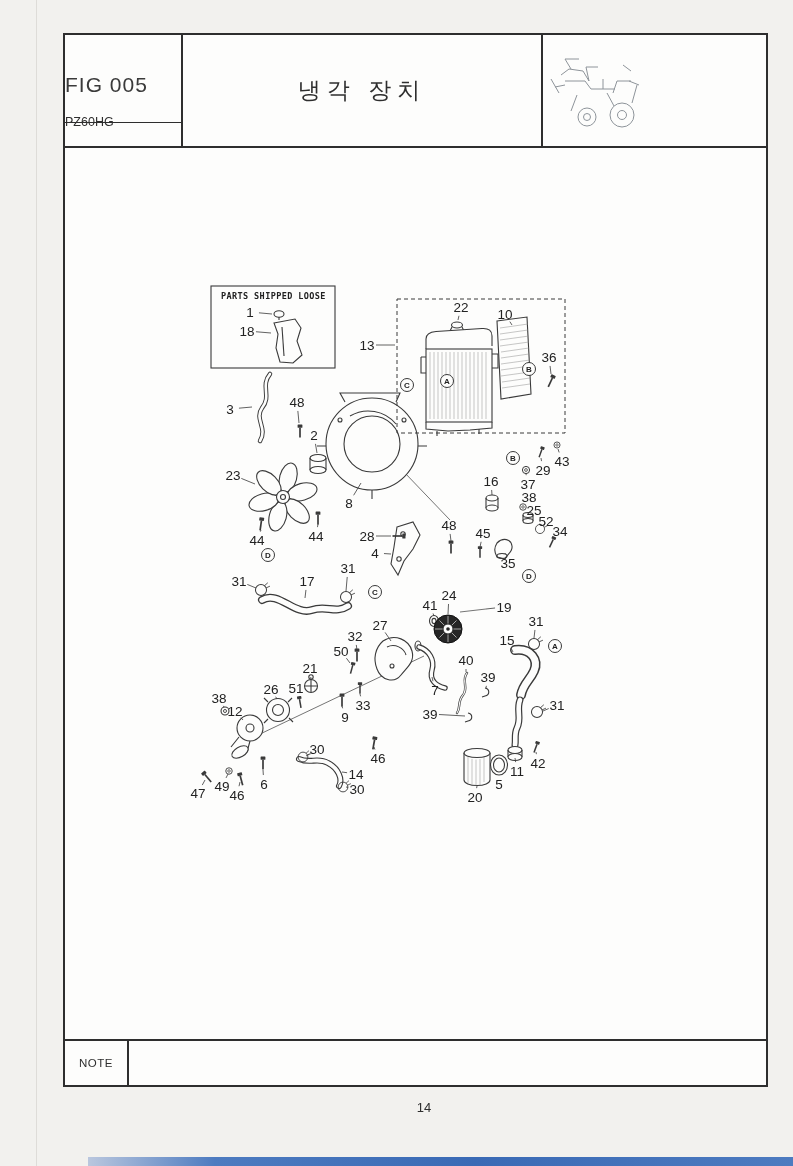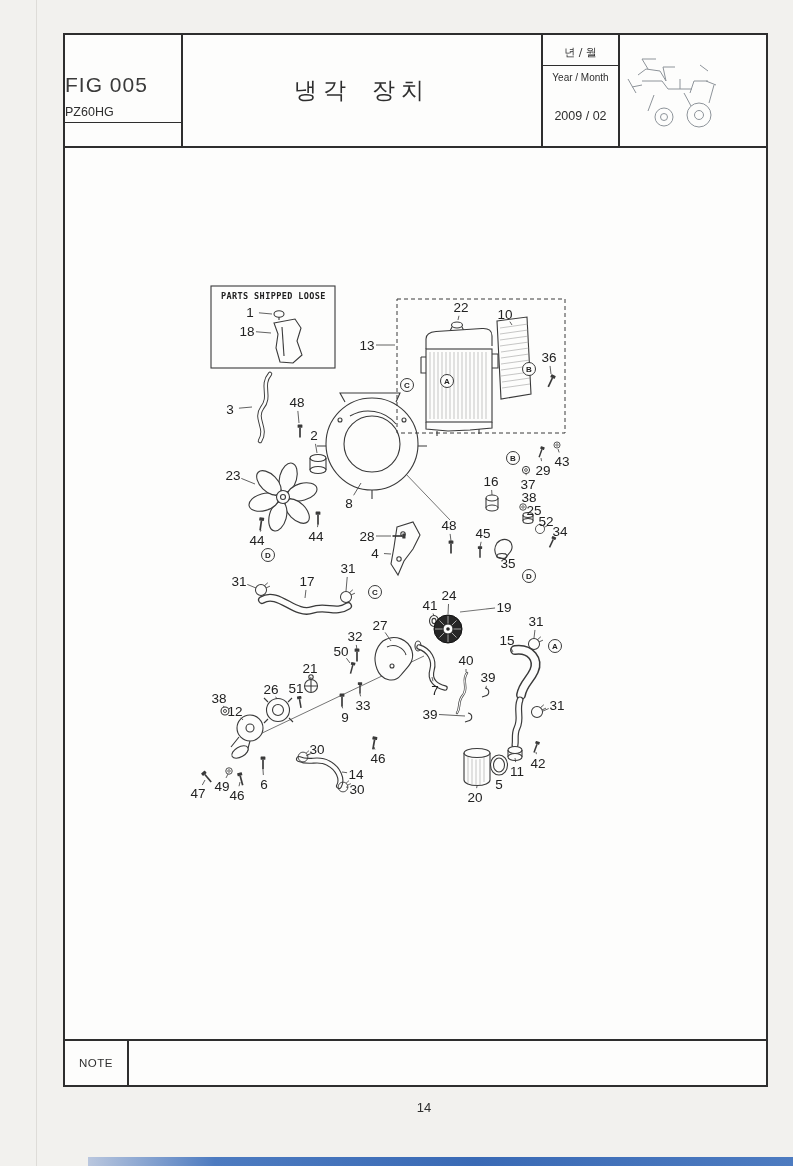--- a/index.html
+++ b/index.html
@@ -9,23 +9,23 @@
   .frame{position:absolute;left:63px;top:33px;width:705px;height:1054px;
          border:2px solid #2e2e2e;background:#fdfdfc;box-sizing:border-box;}
   
   .header{position:absolute;top:0;left:0;right:0;height:113px;display:flex;
           border-bottom:2px solid #2e2e2e;box-sizing:border-box;}
   .cell{position:relative;height:100%;box-sizing:border-box;border-right:2px solid #2e2e2e;}
   .cell:last-child{border-right:none;}
   .cell-fig{width:118px;text-align:left;}
   .fig-label{margin-top:38px;font-size:21px;letter-spacing:1px;color:#3a3a3a;}
   .fig-divider{position:absolute;left:0;right:0;top:87px;border-top:1.5px solid #2e2e2e;}
-  .fig-model{margin-top:8px;font-size:12.5px;}
+  .fig-model{margin-top:18px;font-size:12.5px;}
   .cell-title{width:360px;display:flex;align-items:center;justify-content:center;}
-  .page-title{font-family:Liberation Mono, monospace;font-size:23px;letter-spacing:6px;}
+  .page-title{font-family:Liberation Sans, sans-serif;font-size:23px;letter-spacing:6px;}
   .cell-p1{width:45px;display:flex;align-items:center;justify-content:center;
            font-size:12.5px;color:#56585c;}
   .cell-date{width:77px;text-align:center;}
   .date-kr{padding:10px 0 5px;border-bottom:1.5px solid #2e2e2e;font-size:11px;
            font-family:"DejaVu Sans","Liberation Sans",sans-serif;}
   .date-en{padding:6px 2px;font-size:10px;}
   .date-val{margin-top:20px;font-size:12.5px;}
   .cell-machine{flex:1;}
   
   .note{position:absolute;left:0;right:0;bottom:0;height:46px;border-top:2px solid #2e2e2e;
@@ -71,25 +71,20 @@
 
   <div class="frame">
     <div class="header">
       <div class="cell cell-fig">
         <div class="fig-label">FIG 005</div>
         <div class="fig-divider"></div>
         <div class="fig-model">PZ60HG</div>
       </div>
       <div class="cell cell-title">
         <div class="page-title">냉각 장치</div>
-      </div>
-      <div class="cell cell-date">
-        <div class="date-kr">년 / 월</div>
-        <div class="date-en">Year / Month</div>
-        <div class="date-val">2009 / 02</div>
       </div>
       <div class="cell cell-machine">
         <svg width="101" height="110" viewBox="0 0 101 110">
           <g class="machine">
             <circle cx="44" cy="82" r="9"></circle>
               <circle cx="44" cy="82" r="3.5"></circle>
             <circle cx="79" cy="80" r="12"></circle>
               <circle cx="79" cy="80" r="4.5"></circle>
             <path d="M18 40 l8 -6 14 2 6 10 M22 46 h20 l6 8 h24 M46 46 l-3 -14 h12 M70 58 l4 -12 h14 M28 34 l-6 -10 M86 46 l10 4 M12 52 l10 -2 M60 54 v-10"></path>
             <path d="M8 44 l8 14 M94 50 l-5 18 M34 60 l-6 16 M64 58 l7 13 M22 24 h14 M80 30 l8 6"></path>

